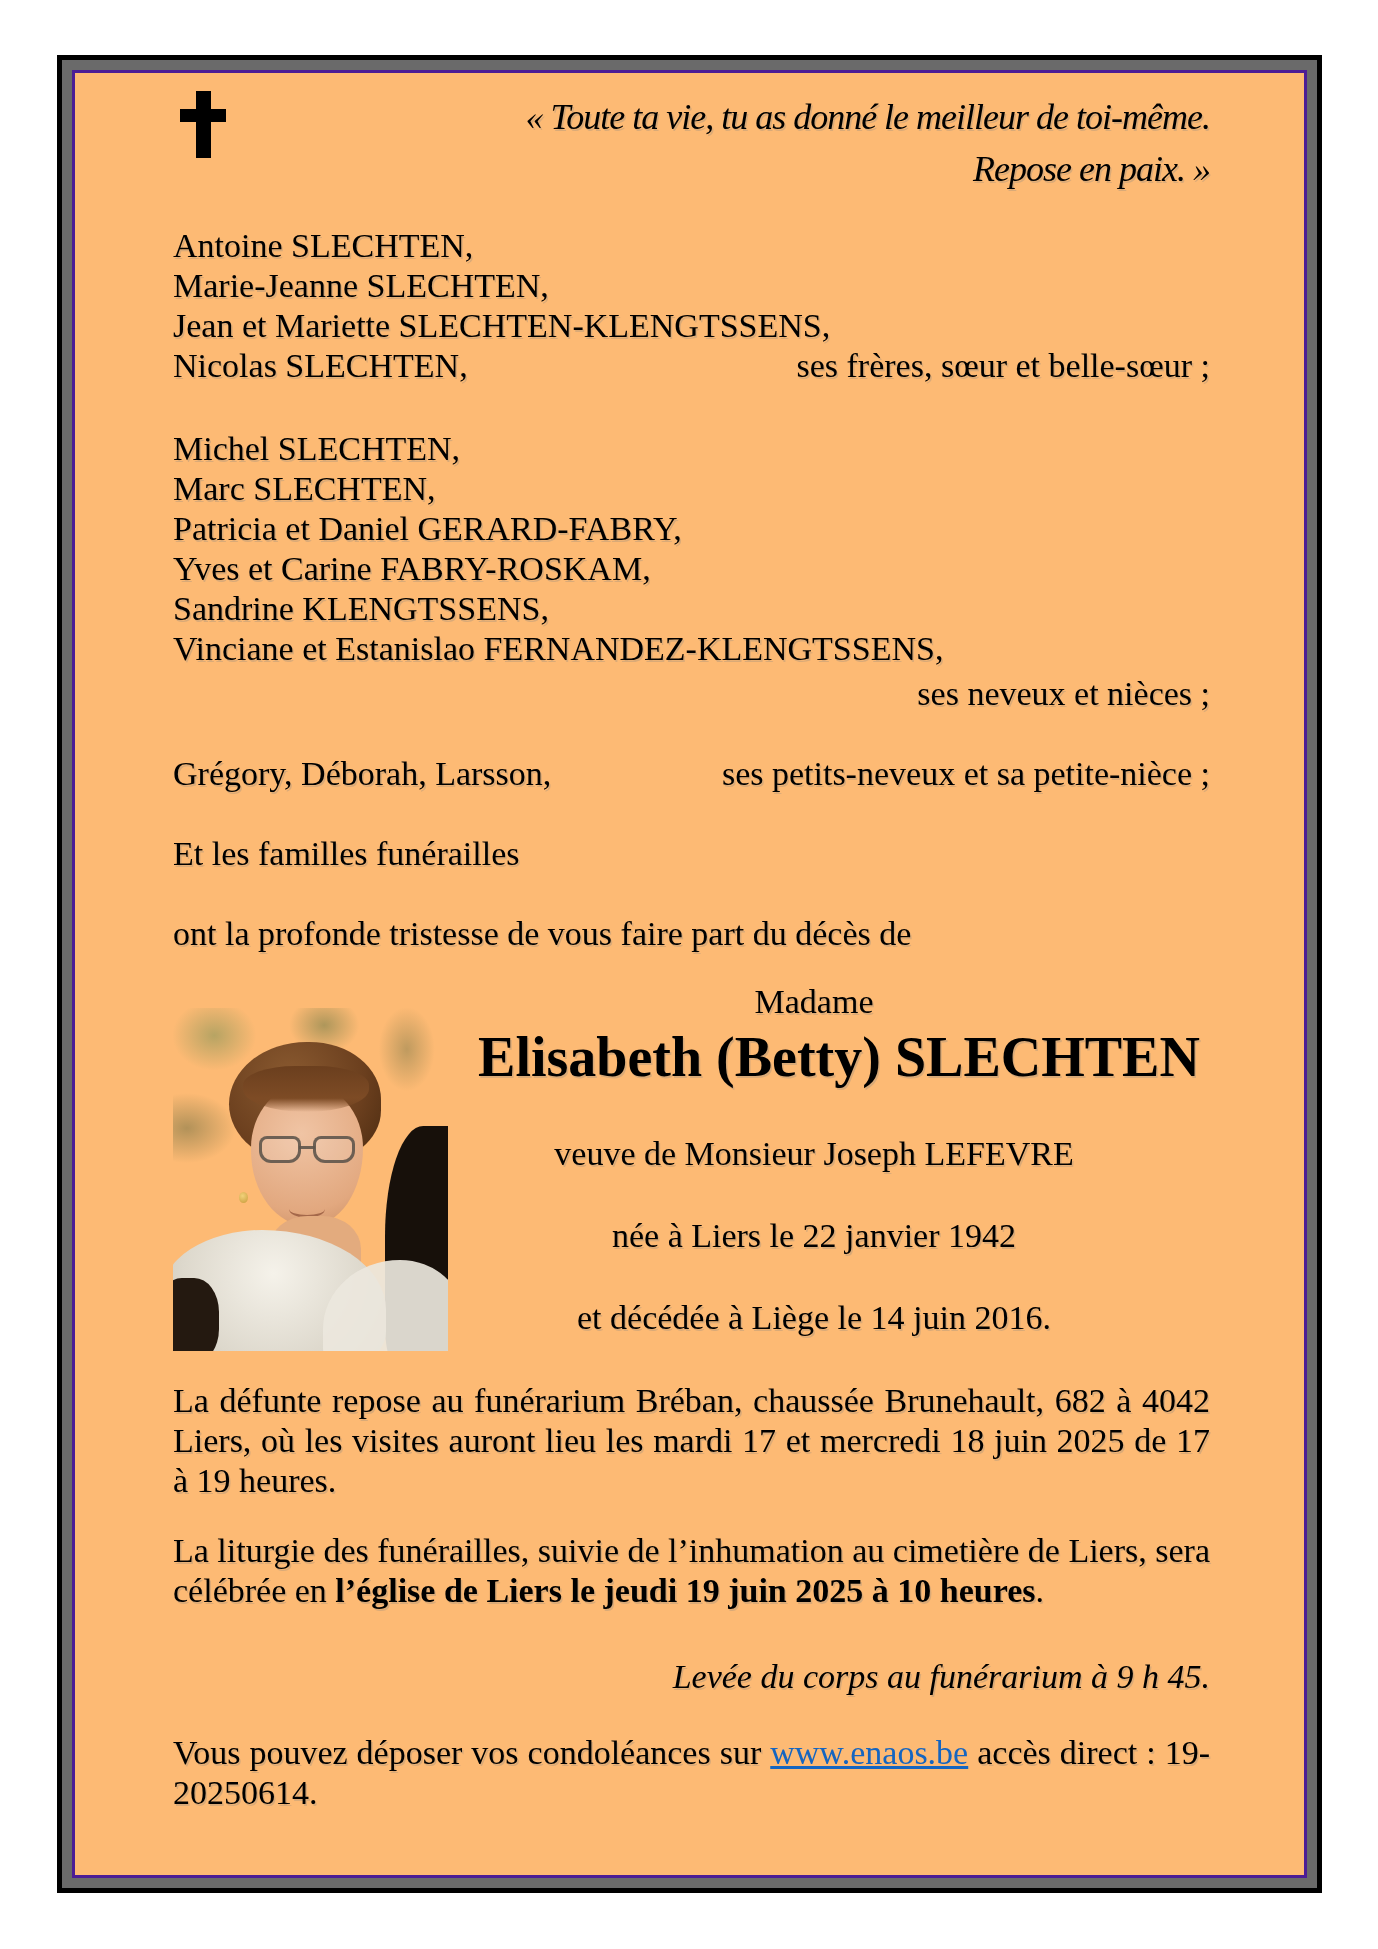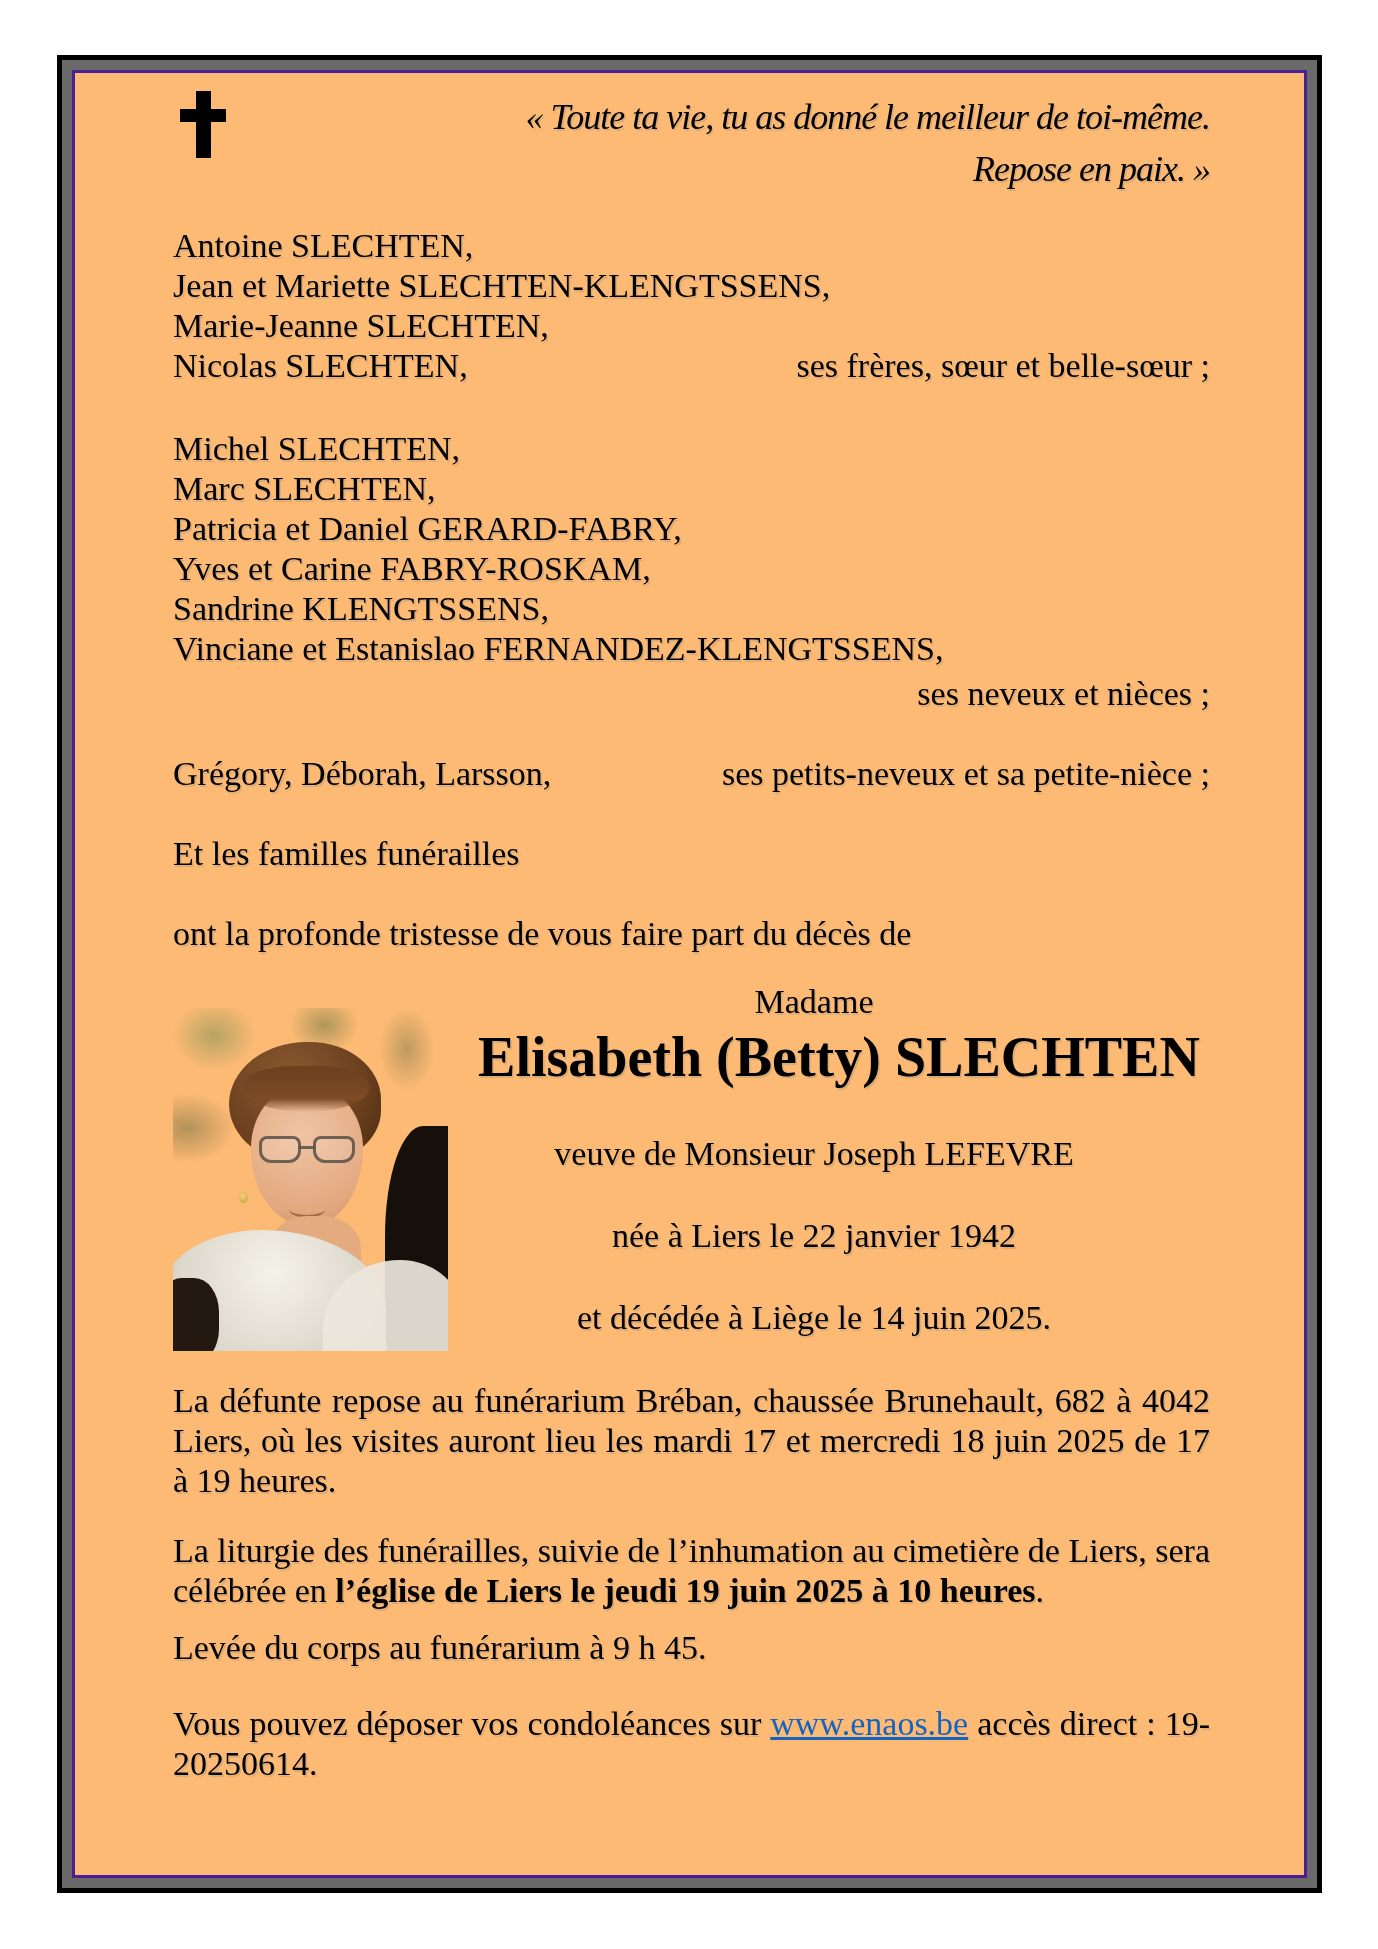--- a/index.html
+++ b/index.html
@@ -86,21 +86,21 @@
     font-size:56px; line-height:70px; font-weight:bold; white-space:nowrap;
   }
   .widow { margin-top:42px; }
   .birth { margin-top:42px; }
   .death { margin-top:42px; }
   .clear { clear:both; }
   
   .para { text-align:justify; }
   .para1 { margin-top:20px; }
   .para2 { margin-top:30px; }
-  .levee { margin-top:17px; text-align:left; }
+  .levee { margin-top:46px; text-align:right;font-style:italic; }
   .para3 { margin-top:36px; }
   .bold { font-weight:bold; }
   a.enaos { color:#1565c0; text-decoration:underline; text-shadow:none; }
 </style>
 </head>
 <body>
 
 <div class="frame">
  <div class="frame-mid">
   <div class="frame-inner">
@@ -112,22 +112,22 @@
               <div class="bar-h"></div>
       </div>
       <div class="quote">
         <div>« Toute ta vie, tu as donné le meilleur de toi-même.</div>
         <div>Repose en paix. »</div>
       </div>
     </div>
 
     <div class="names1">
       <div class="line">Antoine SLECHTEN,</div>
+      <div class="line">Marie-Jeanne SLECHTEN,</div>
       <div class="line">Jean et Mariette SLECHTEN-KLENGTSSENS,</div>
-      <div class="line">Marie-Jeanne SLECHTEN,</div>
       <div class="line split">
         <span>Nicolas SLECHTEN,</span>
         <span>ses frères, sœur et belle-sœur ;</span>
       </div>
     </div>
 
     <div class="names2">
       <div class="line">Michel SLECHTEN,</div>
       <div class="line">Marc SLECHTEN,</div>
       <div class="line">Patricia et Daniel GERARD-FABRY,</div>
@@ -161,21 +161,21 @@
         <div class="neck"></div>
         <div class="garment"></div>
         <div class="garment2"></div>
         <div class="shoulder-shadow"></div>
       </div>
 
       <div class="line center-line madame">Madame</div>
       <div class="deceased-name">Elisabeth (Betty) SLECHTEN</div>
       <div class="line center-line widow">veuve de Monsieur Joseph LEFEVRE</div>
       <div class="line center-line birth">née à Liers le 22 janvier 1942</div>
-      <div class="line center-line death">et décédée à Liège le 14 juin 2025.</div>
+      <div class="line center-line death">et décédée à Liège le 14 juin 2016.</div>
       <div class="clear"></div>
     </div>
 
     <p class="para para1">La défunte repose au funérarium Bréban, chaussée Brunehault, 682 à 4042 Liers, où les visites auront lieu les mardi 17 et mercredi 18 juin 2025 de 17 à 19 heures.</p>
 
     <p class="para para2"><span>La liturgie des funérailles, suivie de l’inhumation au cimetière de Liers, sera célébrée en </span><span class="bold">l’église de Liers le jeudi 19 juin 2025 à 10 heures</span><span>.</span></p>
 
     <p class="levee">Levée du corps au funérarium à 9 h 45.</p>
 
     <p class="para para3"><span>Vous pouvez déposer vos condoléances sur </span><a class="enaos" href="#">www.enaos.be</a><span> accès direct : 19-20250614.</span></p>

